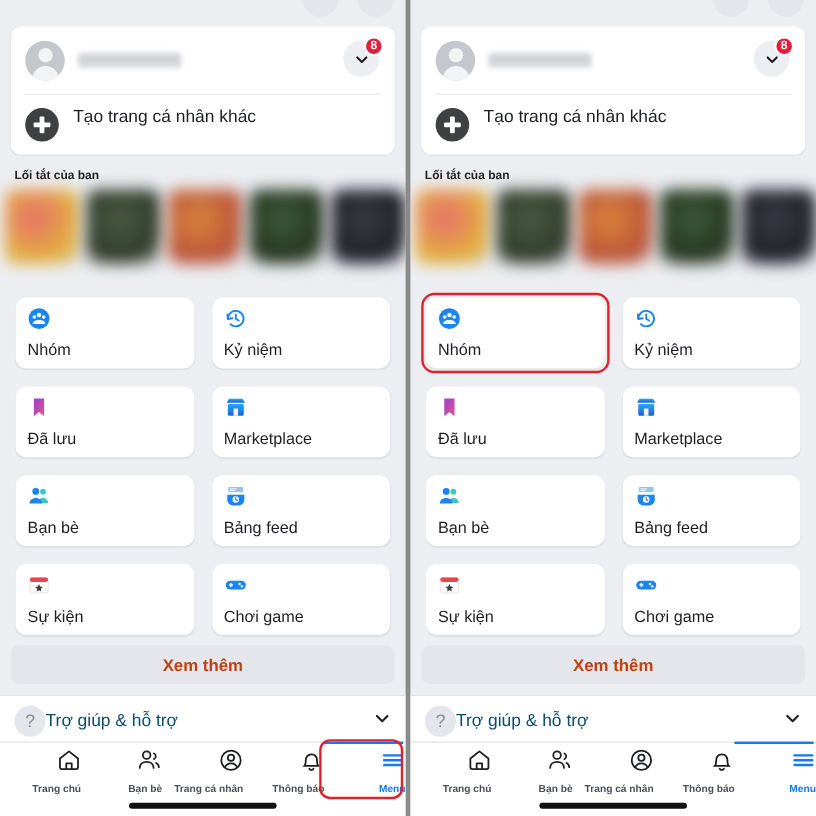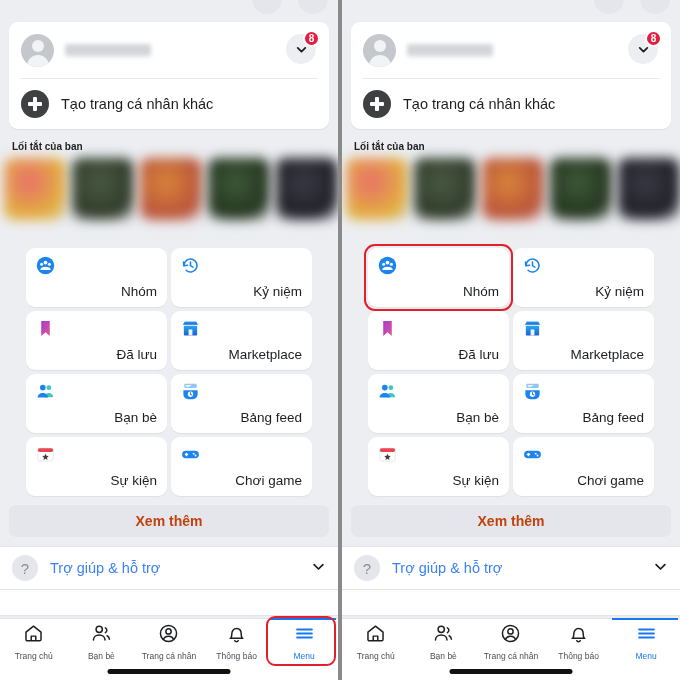--- a/index.html
+++ b/index.html
@@ -95,21 +95,21 @@
     border-radius: 9px;
     background: #e41e3f;
     color: #fff; font-size: 10px; font-weight: bold;
     display: flex; align-items: center; justify-content: center;
     border: 2px solid #fff;
   }
 
   .divider-line { height: 1px; background: #e8eaee; margin: 0 11px; }
 
   .create-row {
-    display: flex; align-items: center;
+    display: flex; 
     padding: 11px 12px; height: 50px;
   }
   .plus-circle {
     width: 28px; height: 28px; border-radius: 50%;
     background: #3e4042;
     position: relative; flex: none;
   }
   .plus-circle::before, .plus-circle::after {
     content:""; position:absolute; background:#fff; border-radius:1px;
   }
@@ -133,23 +133,22 @@
   .shortcut {
     width: 62px; height: 62px; border-radius: 9px;
     filter: blur(6px);
     flex: none;
   }
 
   .tiles {
     margin: 6px 0 0 0;
     display: grid;
     grid-template-columns: 1fr 1fr;
-    gap: 4px;
-    padding: 0 26px;
-    text-align: right;
+    gap: 15px;
+    padding: 0 13px;
   }
   .tile {
     position: relative;
     background: #fff;
     border-radius: 9px;
     height: 59px;
     padding: 8px 10px;
     box-shadow: 0 1px 1px rgba(0,0,0,0.06);
     display: flex; flex-direction: column; justify-content: space-between;
   }
@@ -182,41 +181,42 @@
     padding: 0 12px;
     height: 44px;
     display: flex; align-items: center;
   }
   .qmark {
     width: 26px; height: 26px; border-radius: 50%;
     background: #e4e6eb; color: #8a8d91;
     font-size: 15px; display:flex; align-items:center; justify-content:center;
     flex: none;
   }
-  .help-label { margin-left: 12px; font-size: 14.5px; color: #3b82f6; flex: 1; }
+  .help-label { font-size: 14.5px; color: #0c4a6e; flex: 1; }
 
   .tail-card { background: #fff; height: 26px; border-bottom: 1px solid #e2e4e8; }
 
   
   .navbar {
     flex: none;
     position: relative;
     height: 62px;
     background: #fff;
     border-top: 1px solid #e2e4e8;
   }
   .navrow {
     display: flex; height: 46px;
   }
   .navitem {
     flex: 1;
     display: flex; flex-direction: column;
-    align-items: center; justify-content: center;
+    align-items: flex-end; justify-content: center;
     position: relative;
     gap: 3px;
+    font-weight: bold;
   }
   .navitem .nlabel {
     font-size: 8.5px; color: #4b4f56;
   }
   .navitem.active .nlabel { color: #1877f2; }
   .nav-indicator {
     position: absolute;
     top: -1px; height: 2px; background: #1877f2;
     width: 66px; right: 2px;
   }

